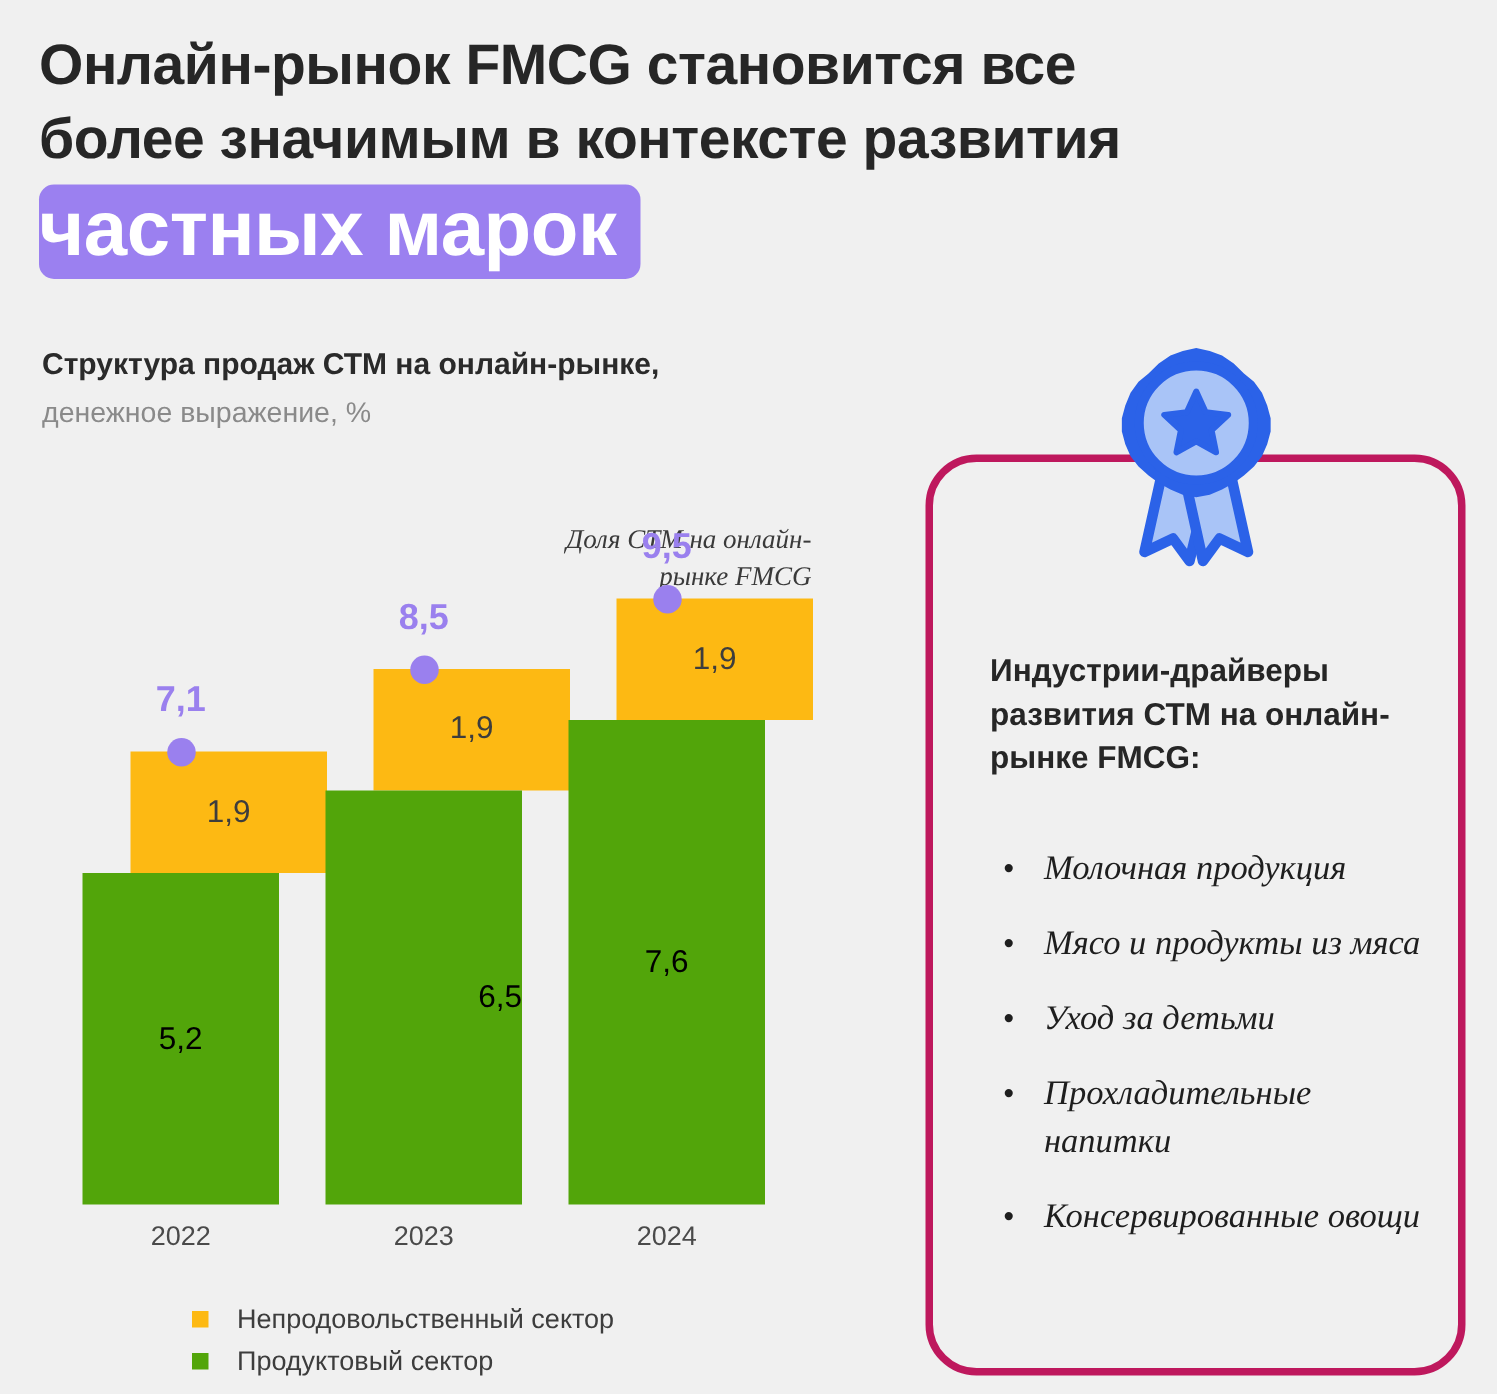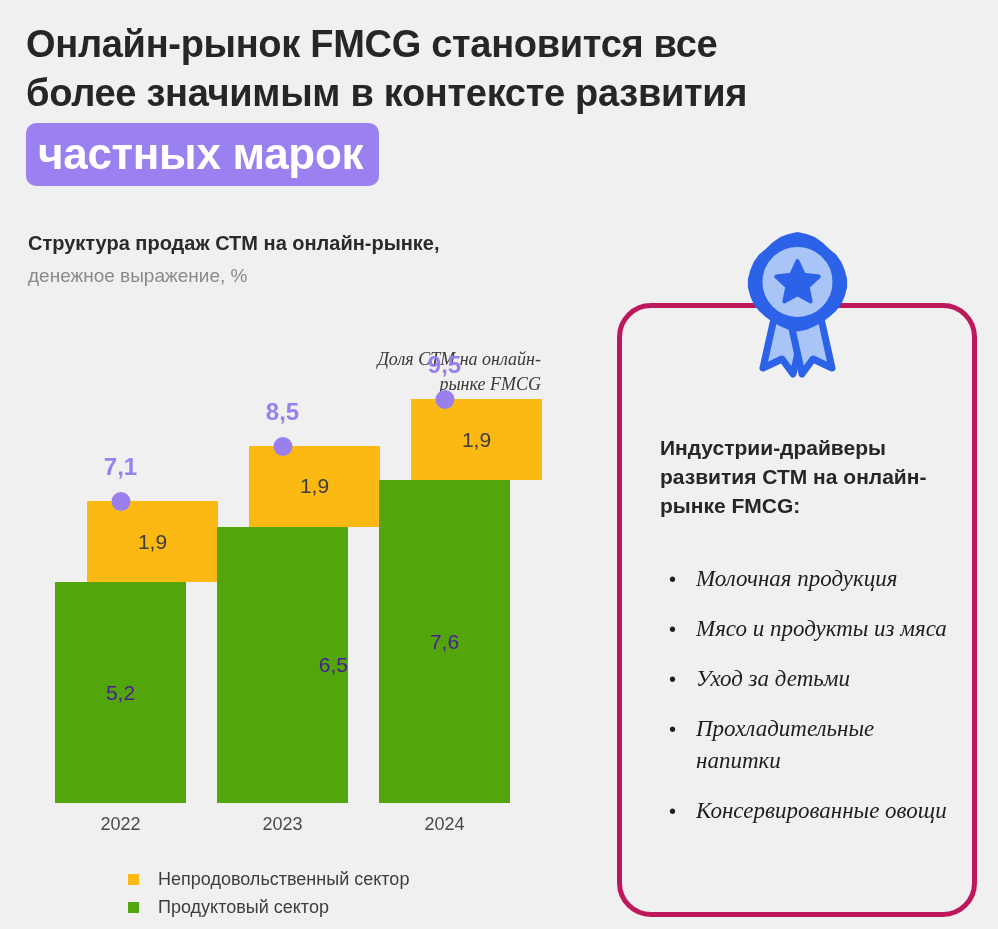--- a/index.html
+++ b/index.html
@@ -28,24 +28,24 @@
     letter-spacing: -0.3px;
     white-space: nowrap;
   }
   .headline-hl-wrap {
     margin-top: 5px;
   }
   .headline-hl {
     display: inline-block;
     background: #9B80F0;
     color: #FFFFFF;
-    font-size: 44px;
+    font-size: 52px;
     font-weight: bold;
     line-height: 49px;
-    padding: 6px 16px 8px 12px;
+    padding: 6px 16px 8px 0;
     border-radius: 10px;
     letter-spacing: -0.3px;
   }
 
   
   .chart-block {
     position: absolute;
     left: 0;
     top: 225px;
     width: 600px;
@@ -107,21 +107,21 @@
     display: flex;
     align-items: center;
     justify-content: center;
   }
   .seg-top { background: #FDB913; margin-left: 32px; }
   .seg-bottom { background: #52A50A; }
   .seg-label {
     font-size: 21px;
     color: #3D3D3D;
   }
-  .seg-label.light { color: #4c1d95; }
+  .seg-label.light { color: #000000; }
   .total-label {
     position: absolute;
     width: 100%;
     text-align: center;
     font-size: 24px;
     font-weight: bold;
     color: #9A80EE;
   }
   .total-dot {
     position: absolute;

